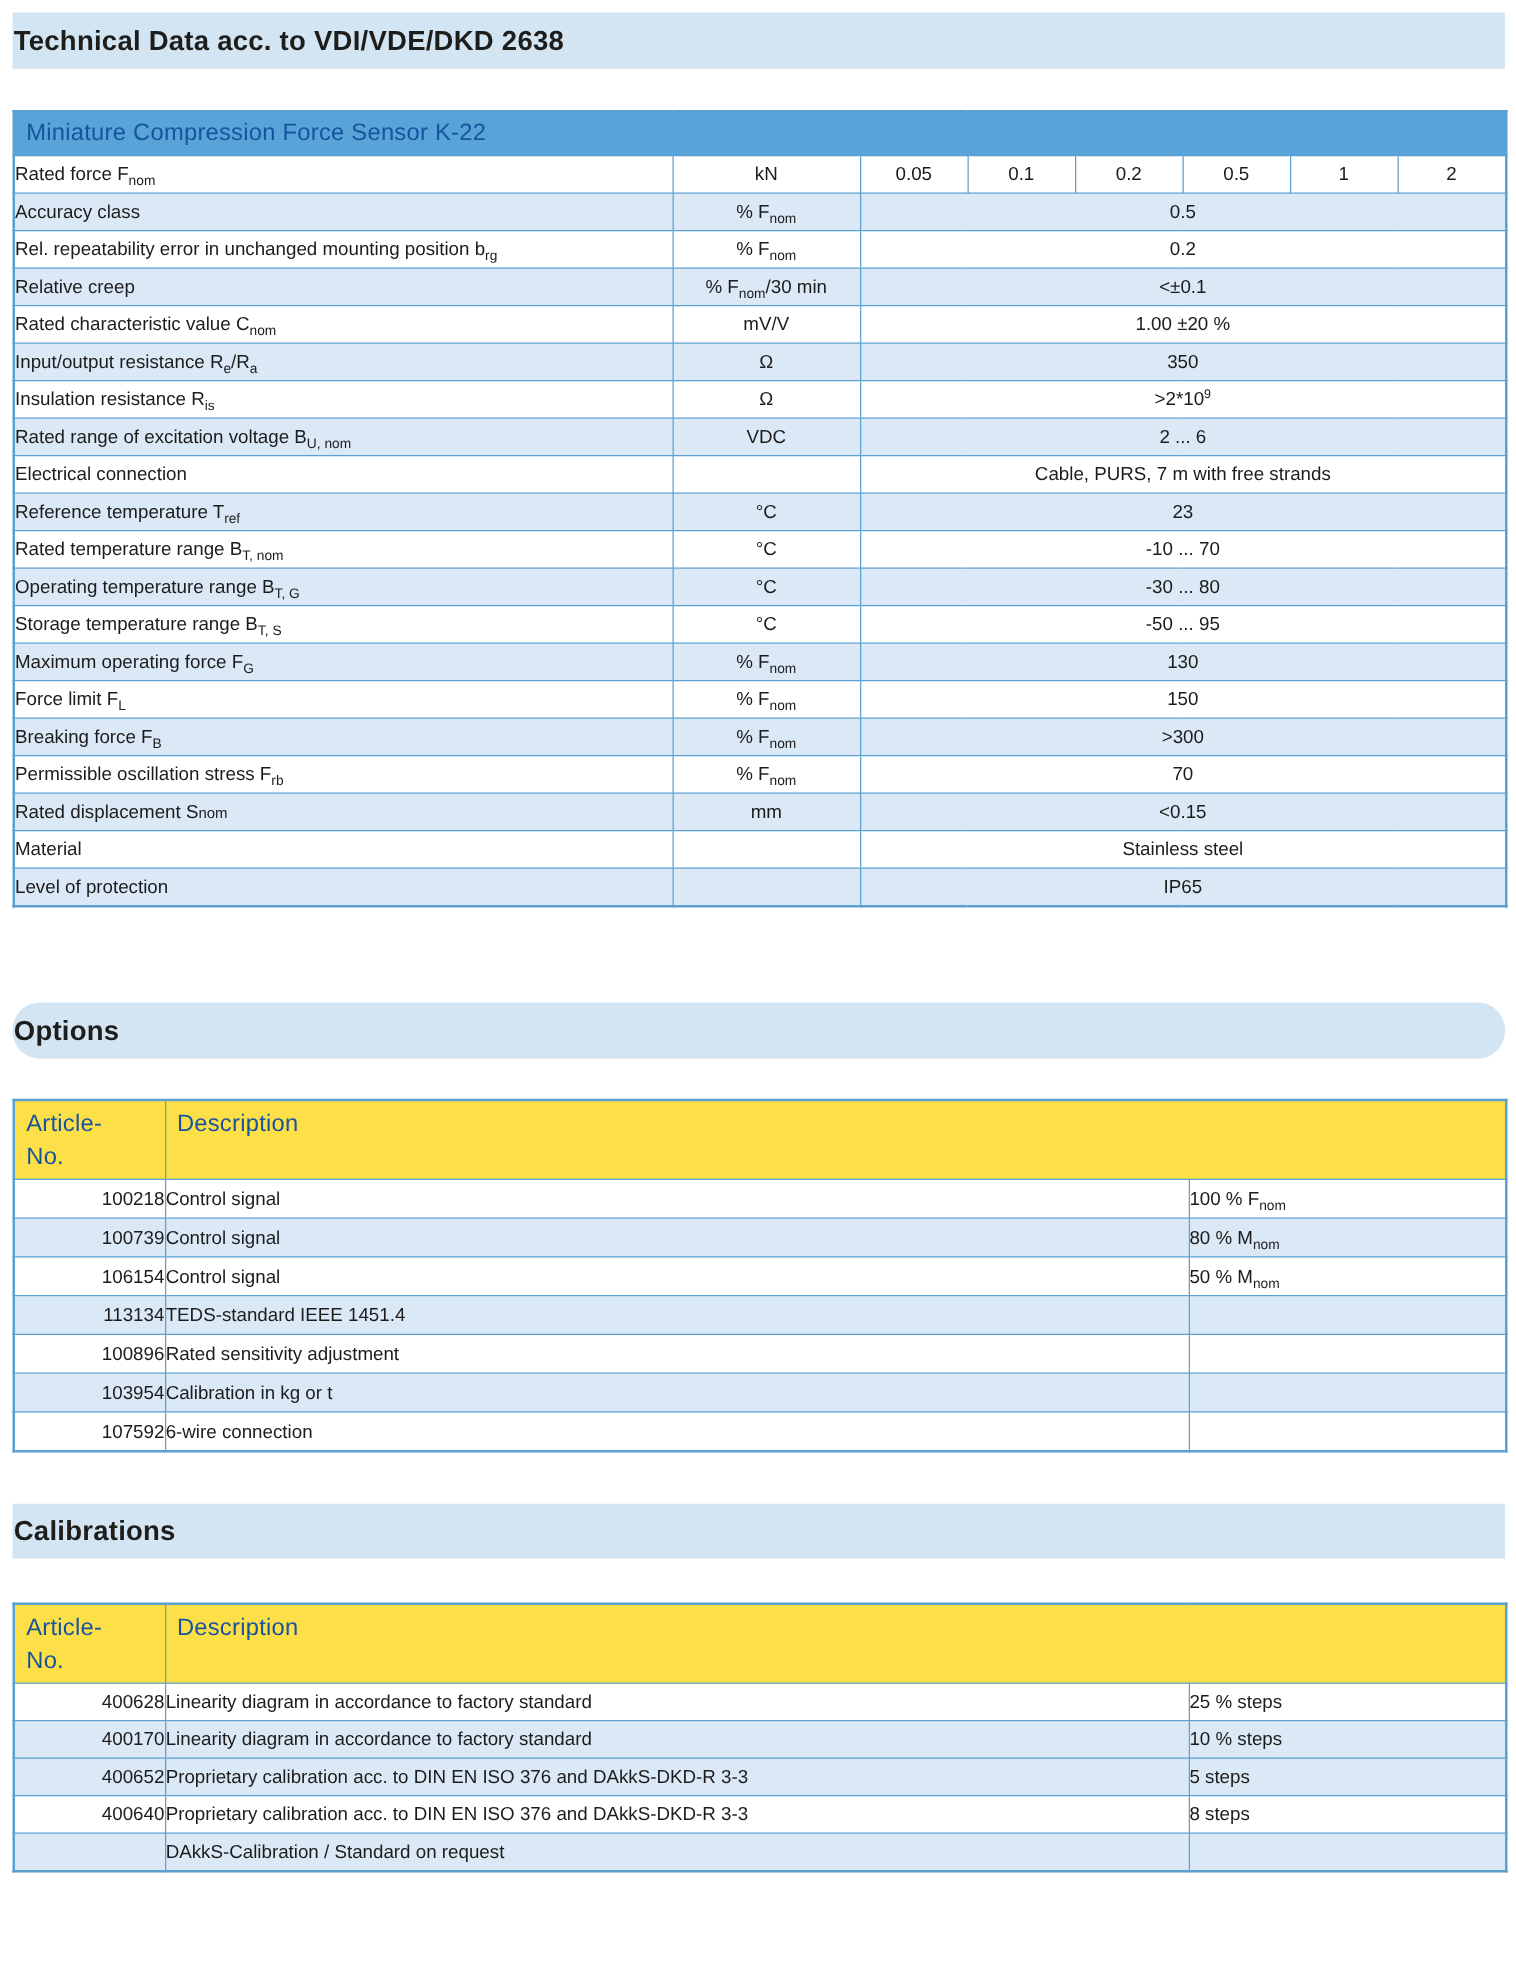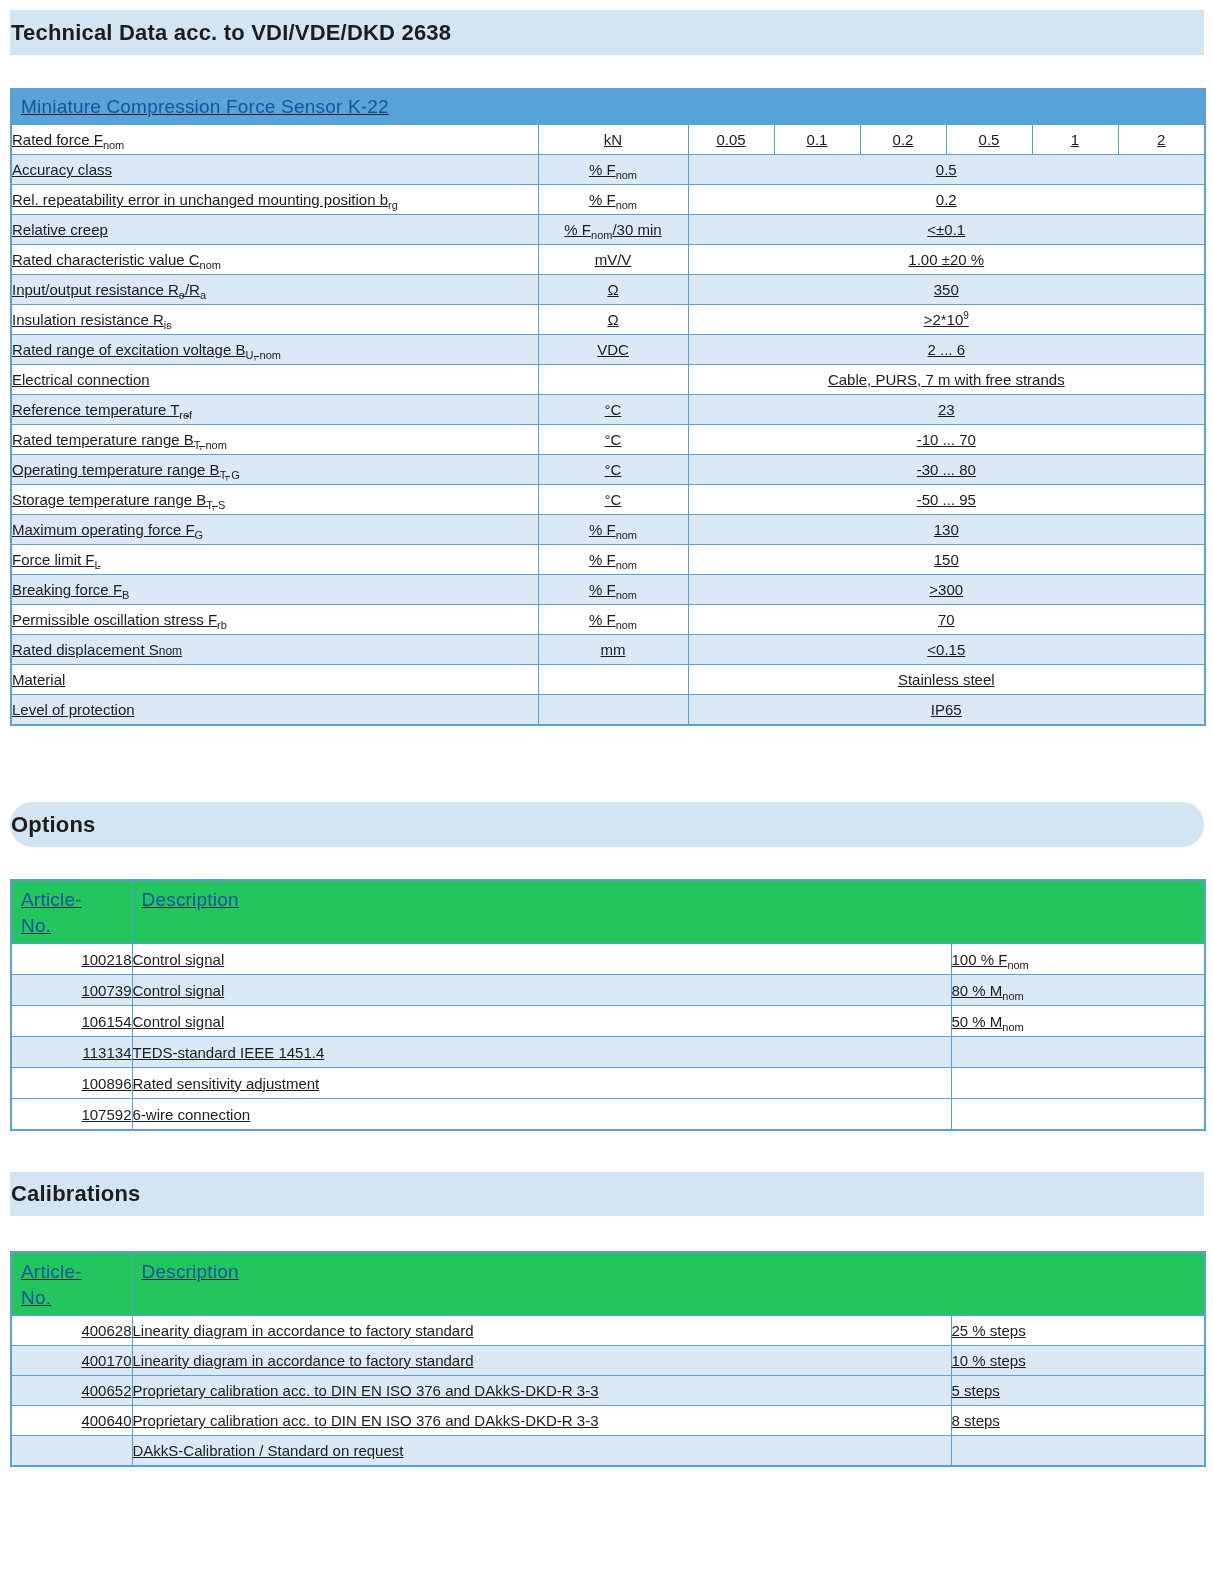--- a/index.html
+++ b/index.html
@@ -19,37 +19,36 @@
   }
   #title-band{margin-top:10px;height:45px;}
   #options-band{margin-top:76px;height:45px;border-radius:22px;}
   #calibrations-band{margin-top:41px;height:44px;}
 
   table{
     border-collapse:collapse;
     width:1194px;
     margin-left:10px;
     table-layout:fixed;
-    text-decoration:underline;
   }
   #technical-table{margin-top:33px;}
   #options-table{margin-top:32px;}
   #calibrations-table{margin-top:35px;}
 
   table, td, th{border:1px solid #5ba0d0;}
   table{border-width:2px;}
 
   th.table-title{
     background:#58a3d8;color:#17549e;
     font-weight:normal;font-size:19px;text-align:left;
     height:34px;padding:0 0 0 9px;vertical-align:middle;
     letter-spacing:0.2px;
   }
   th.col-head{
-    background:#22c55e;color:#17549e;
+    background:#fde047;color:#17549e;
     font-weight:normal;font-size:19px;text-align:left;
     height:56px;padding:6px 0 0 9px;vertical-align:top;
     white-space:pre-line;line-height:1.35;
     letter-spacing:0.2px;
   }
   #technical-table td{height:29px;font-size:15px;padding:0;}
   #options-table td{height:30px;font-size:15px;padding:0;}
   #calibrations-table td{height:29px;font-size:15px;padding:0;}
 
   td.lab{text-align:left;padding-left:8px;}
@@ -230,20 +229,25 @@
       <tr class="alt">
         <td class="art">113134</td>
         <td class="desc">TEDS-standard IEEE 1451.4</td>
         <td class="opt-val"></td>
       </tr>
       <tr class="plain">
         <td class="art">100896</td>
         <td class="desc">Rated sensitivity adjustment</td>
         <td class="opt-val"></td>
       </tr>
+      <tr class="alt">
+        <td class="art">103954</td>
+        <td class="desc">Calibration in kg or t</td>
+        <td class="opt-val"></td>
+      </tr>
       <tr class="plain">
         <td class="art">107592</td>
         <td class="desc">6-wire connection</td>
         <td class="opt-val"></td>
       </tr>
     </tbody>
 </table>
 
 <div class="band" id="calibrations-band">Calibrations</div>
 

